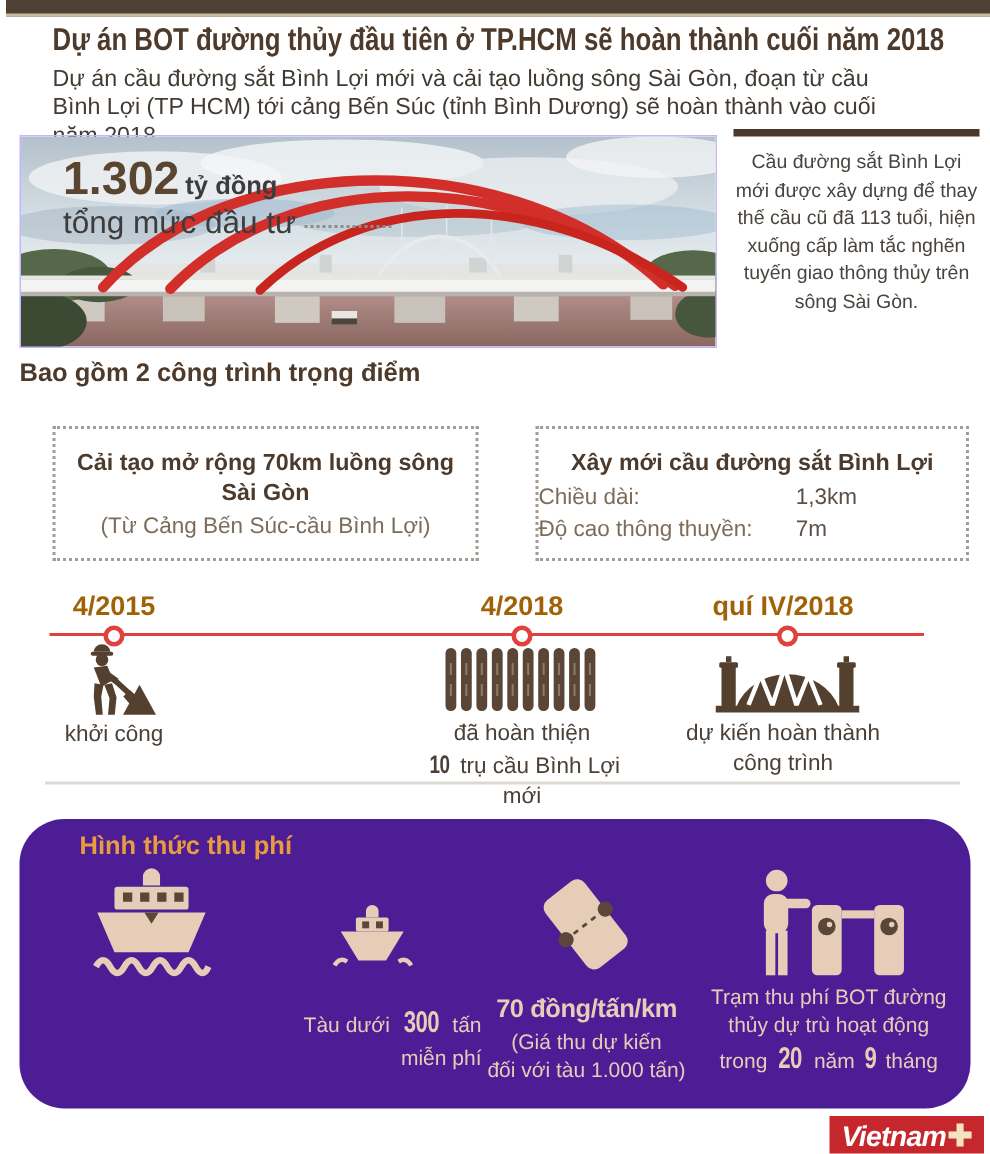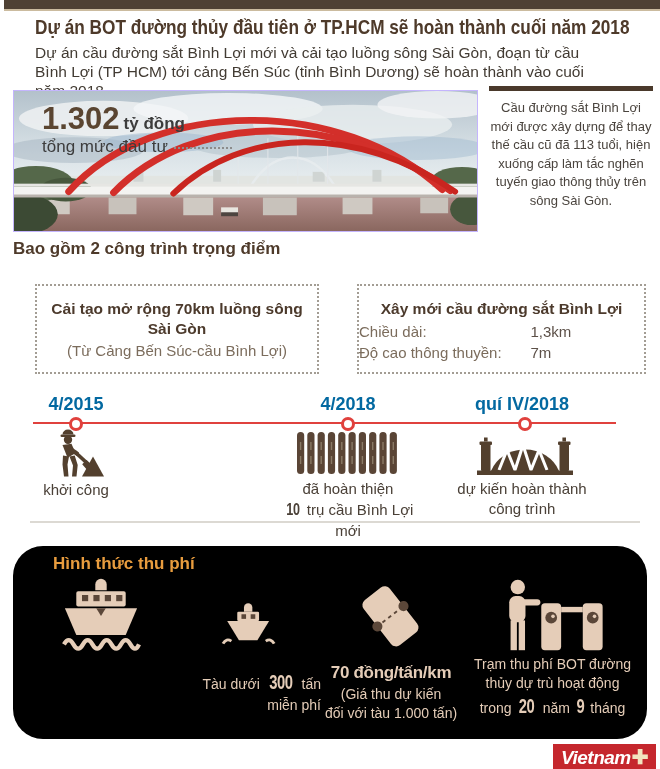--- a/index.html
+++ b/index.html
@@ -17,21 +17,21 @@
   
   .page-title{left:35px;top:15px;font-size:21px;font-weight:bold;color:#4e3a2a;}
   .page-subtitle{left:35px;top:44px;width:580px;font-size:15.5px;line-height:1.22;color:#423b33;}
 
   
   .photo{left:13px;top:90px;width:465px;height:142px;border:1px solid #c4b5fd;box-sizing:border-box;}
   .photo svg{display:block;width:100%;height:100%;}
   .photo-overlay{left:42px;top:103px;line-height:1.05;}
   .amount{font-size:31px;font-weight:bold;color:#5a4531;}
   .amount-unit{font-size:17px;font-weight:bold;color:#3c3c3c;margin-left:4px;}
-  .amount-caption{font-size:17px;color:#3c3c3c;margin-top:2px;}
+  .amount-caption{font-size:21px;color:#3c3c3c;margin-top:2px;}
   .dotted-leader{display:inline-block;width:58px;border-bottom:2px dotted #8b8b8b;vertical-align:3px;margin-left:6px;}
 
   
   .info-card{left:489px;top:86px;width:164px;}
   .info-card-bar{height:5px;background:#4a392b;}
   .info-card-text{margin:8px 0 0 0;text-align:center;font-size:13px;line-height:18.6px;color:#4a443e;}
 
   
   .works-heading{left:13px;top:239px;font-size:17px;font-weight:bold;color:#4e3a2a;}
   .work-box{border:2px dotted #a39d94;box-sizing:border-box;text-align:center;}
@@ -39,29 +39,29 @@
   .box2{left:357px;top:284px;width:289px;height:90px;padding-top:13px;}
   .work-box-title{font-size:15.5px;font-weight:bold;color:#4c3a2c;line-height:1.3;padding:0 14px;}
   .work-box-sub{font-size:15px;color:#7b6c5c;margin-top:3px;}
   .spec-row{display:flex;font-size:15px;margin-top:4px;}
   .spec-label{width:57%;text-align:left;color:#7b6c5c;}
   .spec-value{text-align:center;padding-left:9px;color:#5c5048;}
 
   
   .tl-line{left:33px;top:422px;width:583px;height:2px;background:#e0413d;}
   .tl-dot{top:417px;width:8px;height:8px;border:3px solid #e0413d;border-radius:50%;background:#fff;}
-  .tl-date{top:394px;font-size:18px;font-weight:bold;color:#0369a1;text-align:center;}
+  .tl-date{top:394px;font-size:18px;font-weight:bold;color:#a16207;text-align:center;}
   .tl-caption{font-size:15px;color:#4a4037;text-align:center;line-height:1.3;}
   .tl-caption b{font-weight:bold;}
 
   
   .divider{left:30px;top:521px;width:610px;height:2px;background:#dcd9d3;}
 
   
-  .toll-panel{left:13px;top:546px;width:634px;height:193px;background:#000000;border-radius:30px;}
+  .toll-panel{left:13px;top:546px;width:634px;height:193px;background:#4c1d95;border-radius:30px;}
   .toll-heading{left:40px;top:8px;font-size:17px;font-weight:bold;color:#e89c3e;}
   .toll-col{position:absolute;top:30px;text-align:center;}
   .toll-icon-area{height:76px;display:flex;align-items:flex-end;justify-content:center;}
   .toll-caption{font-size:14px;color:#e5cdb8;line-height:1.35;}
   .toll-caption .num{font-size:20px;}
   .col1{left:18px;width:140px;}  .col1 .toll-caption{margin-top:17px;}
   .col2{left:163px;width:145px;text-align:right;} .col2 .toll-caption{margin-top:17px;}
   .col3{left:303px;width:150px;} .col3 .toll-caption{margin-top:10px;}
   .col4{left:452px;width:175px;} .col4 .toll-caption{margin-top:3px;}
   .toll-price{font-size:17px;font-weight:bold;letter-spacing:-.3px;}

